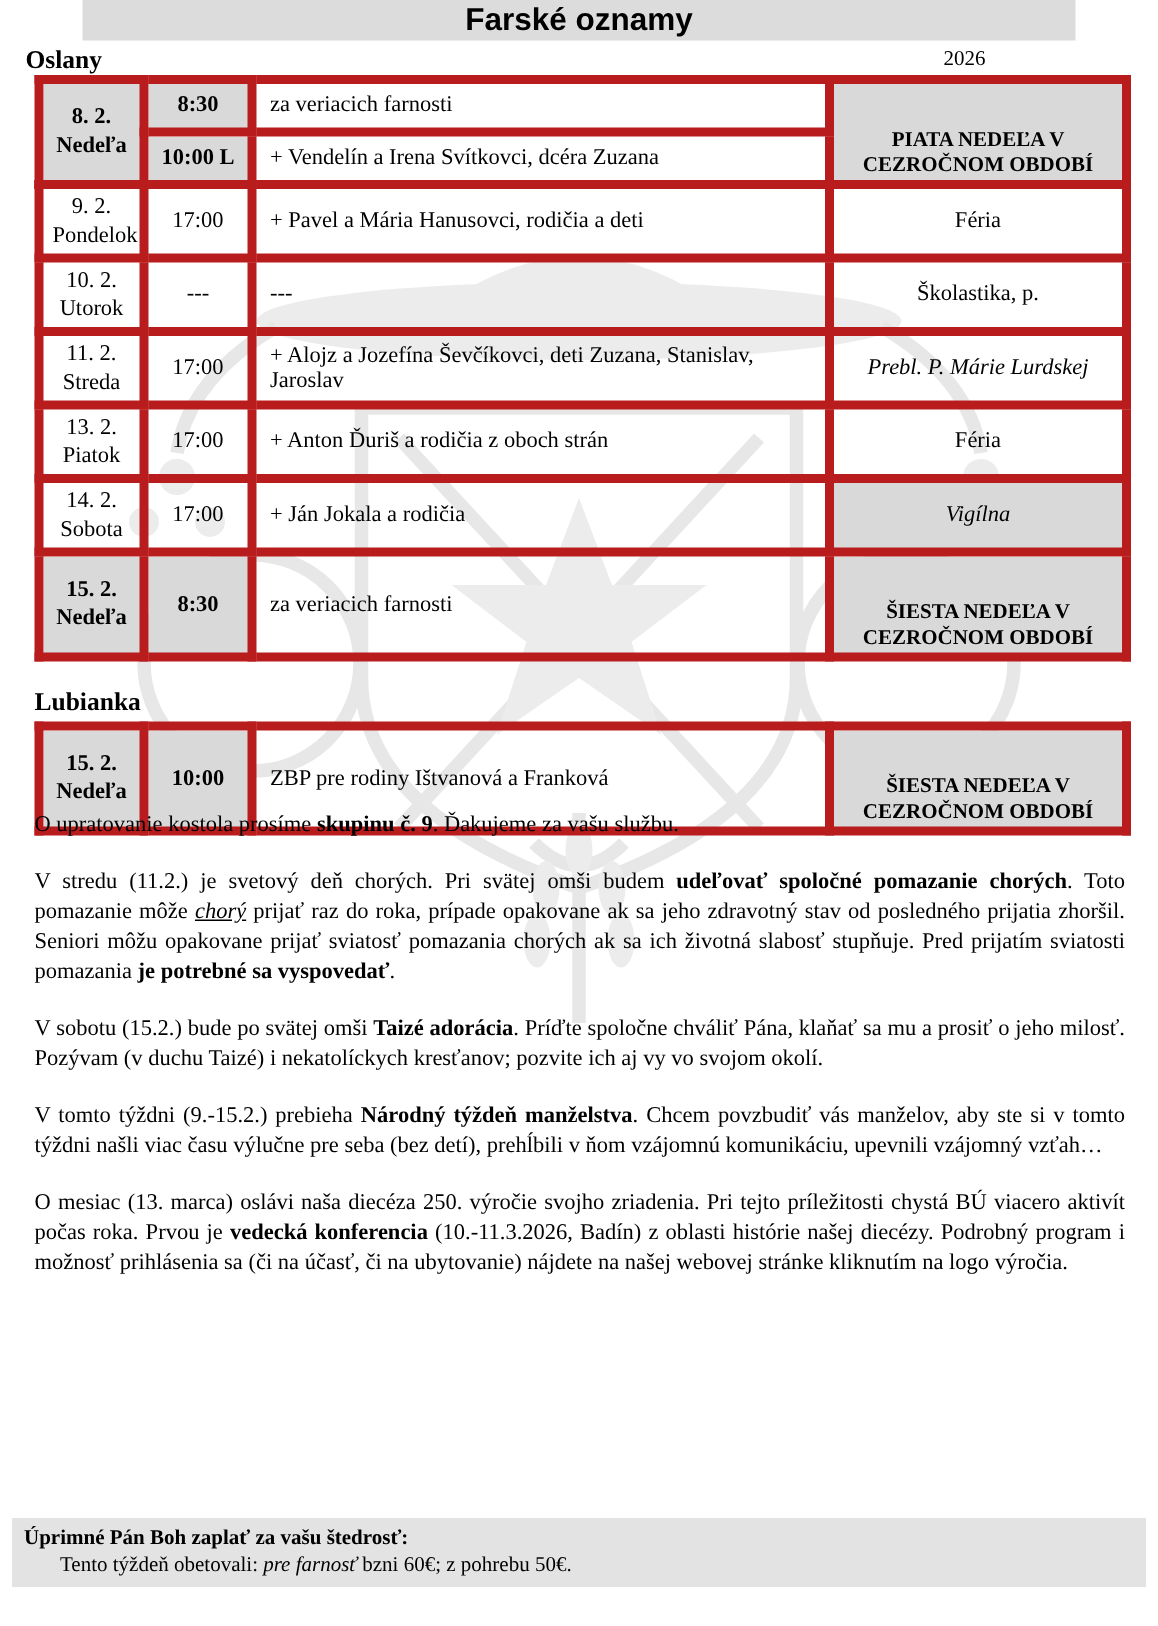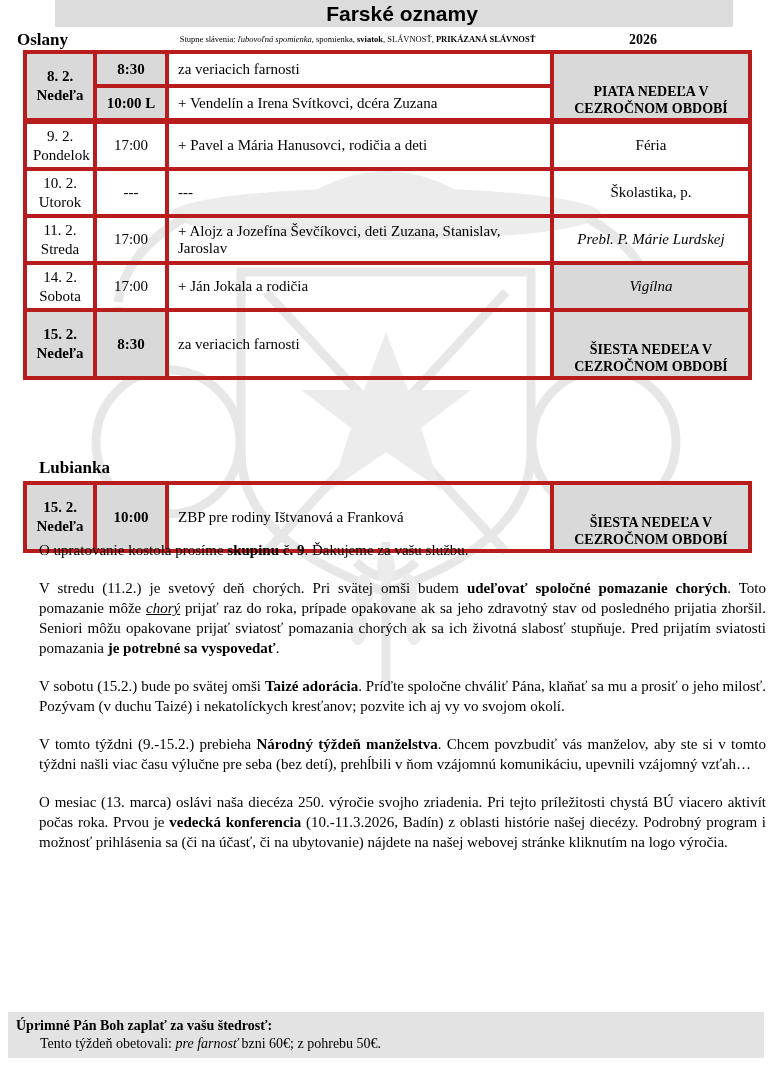--- a/index.html
+++ b/index.html
@@ -1,36 +1,36 @@
 <!DOCTYPE html>
 <html><head>
 <meta charset="utf-8">
 <style>
   html,body{margin:0;padding:0;}
   body{
     width:772px;height:1084px;position:relative;overflow:hidden;
     background:#ffffff;color:#000;
     font-family:"Liberation Serif", serif;
   }
-  .layer{position:absolute;z-index:1;padding-left:16px;}
+  .layer{position:absolute;z-index:1;}
   
   #title-band{
     left:55px;top:0;width:662px;height:27px;background:#dcdcdc;
     text-align:center;line-height:28px;
     font-family:"Liberation Sans", sans-serif;font-weight:bold;font-size:21px;
   }
   
   #subheader{left:17px;top:30px;width:725px;height:20px;font-size:15px;}
   #place-oslany{position:absolute;left:0;top:0;font-weight:bold;font-size:17px;}
   #grading-line{position:absolute;left:90px;right:150px;top:4px;text-align:center;font-size:8.5px;white-space:nowrap;}
-  #year-label{position:absolute;left:527px;width:198px;top:2px;text-align:center;font-weight:bold;font-size:14px;}
+  #year-label{position:absolute;left:527px;width:198px;top:2px;text-align:center;font-weight:normal;font-size:14px;}
   
   table{border-collapse:collapse;table-layout:fixed;width:725px;background:transparent;}
   col.c-date{width:70px;} col.c-time{width:72px;} col.c-int{width:385px;} col.c-feast{width:198px;}
-  td{border:4px solid #b91c1c;font-size:15px;vertical-align:middle;padding:1px 6px;overflow:hidden;}
+  td{border:6px solid #b91c1c;font-size:15px;vertical-align:middle;padding:1px 6px;overflow:hidden;}
   td.center{text-align:center;}
   td.gray{background:#d9d9d9;}
   .b{font-weight:bold;}
   .it{font-style:italic;}
   td.intent{text-align:left;padding-left:9px;}
   #t1{left:23px;top:50px;}
   #t1 td{height:20px;}
   #t2{left:23px;top:120px;}
   #t2 td{height:41px;}
   #t3{left:23px;top:481px;}
@@ -83,21 +83,20 @@
     <ellipse cx="302" cy="505" rx="9" ry="18" fill="#ececec" stroke="none"></ellipse>
     <ellipse cx="358" cy="505" rx="9" ry="18" fill="#ececec" stroke="none"></ellipse>
     <ellipse cx="330" cy="445" rx="9" ry="18" fill="#ececec" stroke="none"></ellipse>
   </g>
 </svg>
 
 <div id="title-band" class="layer">Farské oznamy</div>
 
 <div id="subheader" class="layer">
   <span id="place-oslany">Oslany</span>
-  <span id="grading-line"><span>Stupne slávenia: </span><span style="font-style: italic;">ľubovoľná spomienka</span><span>, spomienka, </span><span style="font-weight: bold;">sviatok</span><span>, SLÁVNOSŤ, </span><span style="font-weight: bold;">PRIKÁZANÁ SLÁVNOSŤ</span></span>
   <span id="year-label">2026</span>
 </div>
 
 <table id="t1" class="layer">
   <colgroup>
       <col class="c-date">
       <col class="c-time">
       <col class="c-int">
       <col class="c-feast">
     </colgroup>
@@ -150,20 +149,29 @@
     <td>
       <div class="dline">11. 2.</div>
       <div class="dline">Streda</div>
     </td>
     <td class="center">17:00</td>
     <td class="intent">+ Alojz a Jozefína Ševčíkovci, deti Zuzana, Stanislav, Jaroslav</td>
     <td class="center it">Prebl. P. Márie Lurdskej</td>
   </tr>
   <tr>
     <td>
+      <div class="dline">13. 2.</div>
+      <div class="dline">Piatok</div>
+    </td>
+    <td class="center">17:00</td>
+    <td class="intent">+ Anton Ďuriš a rodičia z oboch strán</td>
+    <td class="center">Féria</td>
+  </tr>
+  <tr>
+    <td>
       <div class="dline">14. 2.</div>
       <div class="dline">Sobota</div>
     </td>
     <td class="center">17:00</td>
     <td class="intent">+ Ján Jokala a rodičia</td>
     <td class="center it gray">Vigílna</td>
   </tr>
   <tr class="thick-top">
     <td class="gray b">
       <div class="dline">15. 2.</div>

